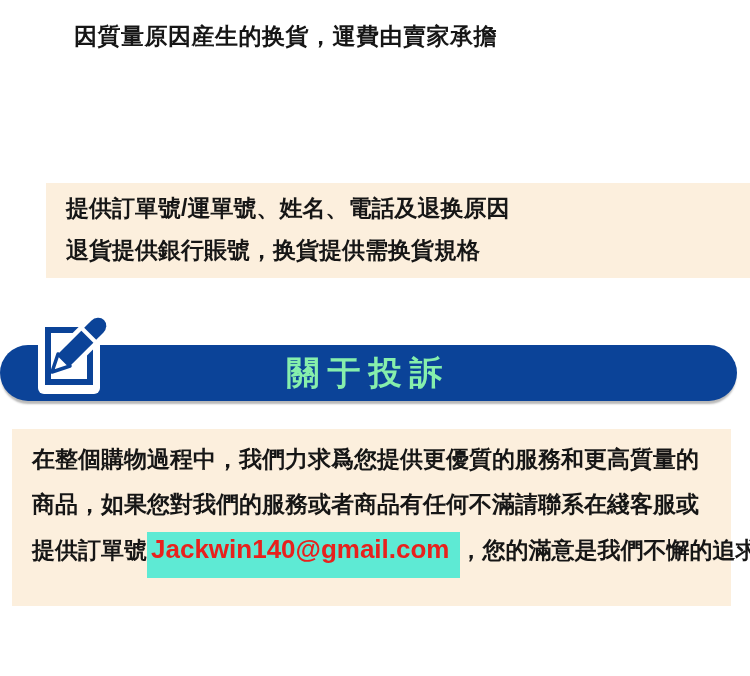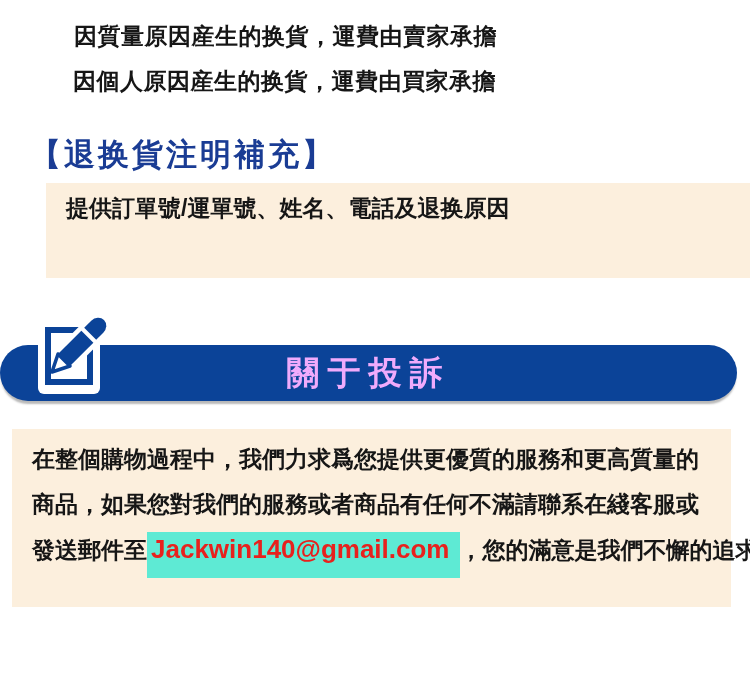--- a/index.html
+++ b/index.html
@@ -1,17 +1,17 @@
 <!DOCTYPE html>
 <html><head>
 <meta charset="utf-8">
 <style>
   html, body { margin:0; padding:0; background:#ffffff; }
   .page {
-    position:relative; width:750px; height:676px; background:#ffffff;
+    position:relative; width:750px; height:606px; background:#ffffff;
     font-family:"Liberation Sans", sans-serif; overflow:hidden;
   }
   .note {
     position:absolute; font-size:23px; font-weight:700; color:#161616;
     white-space:nowrap; letter-spacing:0.5px;
   }
   .note-1 { left:74px; top:21px; }
   .note-2 { left:73px; top:66px; }
   .section-heading {
     position:absolute; left:30px; top:134px; color:#1a3c94;
@@ -28,21 +28,21 @@
   }
   .supplement-line.l1 { top:10px; }
   .supplement-line.l2 { top:52px; }
   .complaint-banner {
     position:absolute; left:0; top:345px; width:737px; height:56px;
     background:#0b4398; border-radius:28px;
     box-shadow:0 4px 2px -1px rgba(0,0,0,0.28);
   }
   .banner-title {
     position:absolute; left:0; top:0; width:100%; text-align:center;
-    line-height:56px; color:#f0abfc; font-size:33px; font-weight:700;
+    line-height:56px; color:#86efac; font-size:33px; font-weight:700;
     letter-spacing:8px; white-space:nowrap;
   }
   .banner-icon {
     position:absolute; left:36px; top:310px; width:74px; height:86px; z-index:2;
   }
   .complaint-box {
     position:absolute; left:12px; top:429px; width:719px; height:178px;
     background:#fcefdd;
   }
   .complaint-content {
@@ -54,26 +54,25 @@
     color:#e8211d; background:#5eead4; font-size:26px; font-weight:700;
     padding:2px 10px 14px 4px; text-decoration:none; cursor:pointer;
   }
 </style>
 </head>
 <body>
 
 <div class="page">
 
   <div class="note note-1">因質量原因産生的换貨，運費由賣家承擔</div>
-  <div class="note note-2">因個人原因産生的换貨，運費由買家承擔</div>
 
-  <div class="section-heading">【退换貨注明補充】</div>
 
   <div class="supplement-box">
     <div class="supplement-line l1">提供訂單號/運單號、姓名、電話及退换原因</div>
+    <div class="supplement-line l2">退貨提供銀行賬號，换貨提供需换貨規格</div>
   </div>
 
   <div class="complaint-banner">
     <div class="banner-title">關于投訴</div>
   </div>
 
   <svg class="banner-icon" viewBox="0 0 74 86" xmlns="http://www.w3.org/2000/svg" aria-hidden="true">
     <rect x="2" y="8" width="62" height="76" rx="6" fill="#ffffff"></rect>
     <rect x="12" y="20" width="42" height="52" fill="none" stroke="#0b4398" stroke-width="6"></rect>
     <g transform="translate(16,62) rotate(-45)">
@@ -81,17 +80,17 @@
       <polygon points="0,0 17,-8.5 17,8.5" fill="#ffffff" stroke="#0b4398" stroke-width="3.5" stroke-linejoin="round"></polygon>
       <rect x="17" y="-8.5" width="33" height="17" fill="#0b4398"></rect>
       <path d="M54,-8.5 L64,-8.5 A9.5,8.5 0 0 1 64,8.5 L54,8.5 Z" fill="#0b4398"></path>
     </g>
   </svg>
 
   <div class="complaint-box">
     <div class="complaint-content">
       <div class="complaint-line">在整個購物過程中，我們力求爲您提供更優質的服務和更高質量的</div>
       <div class="complaint-line">商品，如果您對我們的服務或者商品有任何不滿請聯系在綫客服或</div>
-      <div class="complaint-line"><span>發送郵件至</span><span class="email-link">Jackwin140@gmail.com</span><span>，您的滿意是我們不懈的追求。</span></div>
+      <div class="complaint-line"><span>提供訂單號</span><span class="email-link">Jackwin140@gmail.com</span><span>，您的滿意是我們不懈的追求。</span></div>
     </div>
   </div>
 
 </div>
 
 </body></html>

